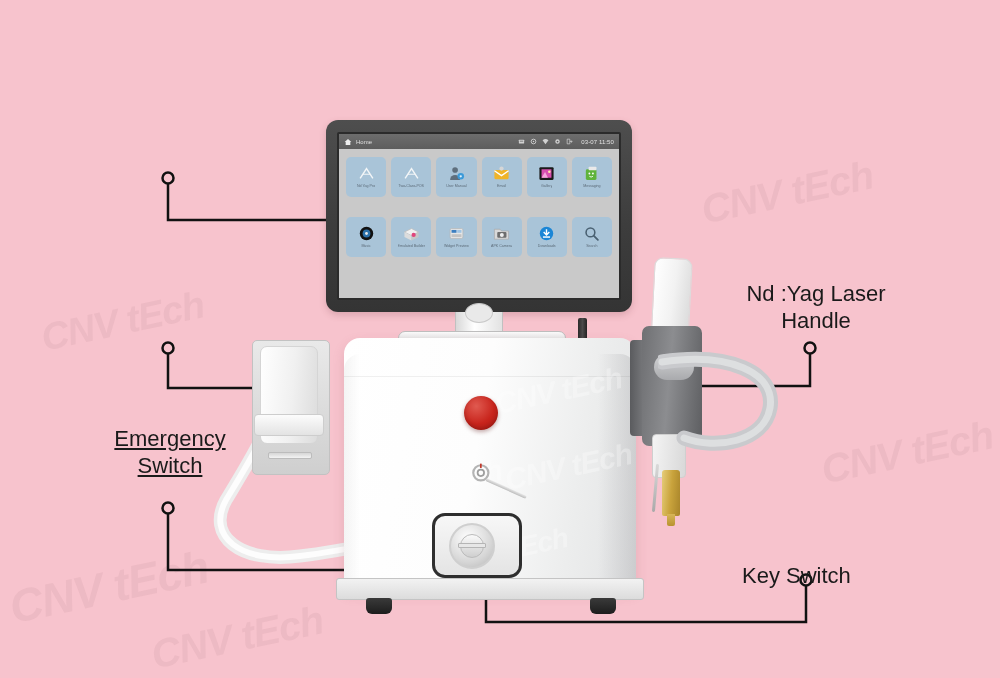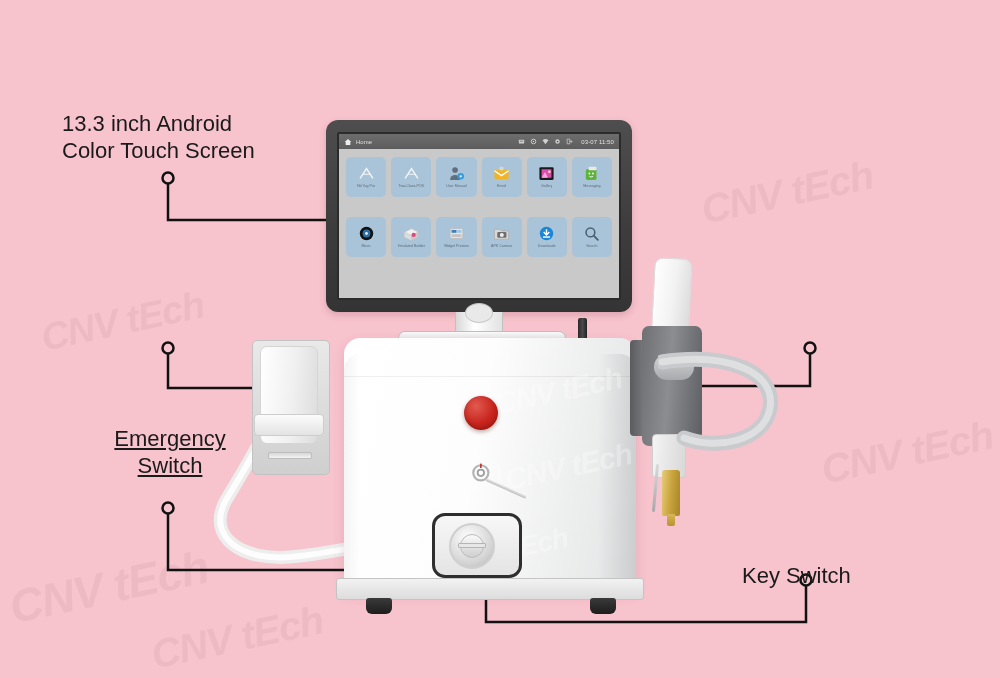--- a/index.html
+++ b/index.html
@@ -409,24 +409,24 @@
     </svg>
   </div>
 
   <div class="leader" style="left:470px; top:470px;">
     <svg width="345" height="160" viewBox="0 0 345 160">
       <circle cx="336" cy="110" r="5.5" fill="none" stroke="#111" stroke-width="2.5"></circle>
       <path d="M336 116 L336 152 L16 152 L16 2" fill="none" stroke="#111" stroke-width="2.5"></path>
     </svg>
   </div>
 
-  <div class="label" style="left:62px;  top:110px;">13.3 inch Android
-Color Touch Screen</div>
   <div class="label center" style="left:90px; top:425px; width:160px;text-decoration:underline;">Emergency
 Switch</div>
+  <div class="label center" style="left:718px; top:280px; width:196px;">Nd :Yag Laser
+Handle</div>
   <div class="label" style="left:742px; top:562px;">Key Switch</div>
 
   <div class="monitor">
     <div class="monitor-inner">
       <div class="screen">
 
         <div class="statusbar">
           <svg class="home-ic" viewBox="0 0 24 24">
             <path d="M12 3 L22 12 h-3 v9 h-14 v-9 H2 Z" fill="#eee"></path>
           </svg>

